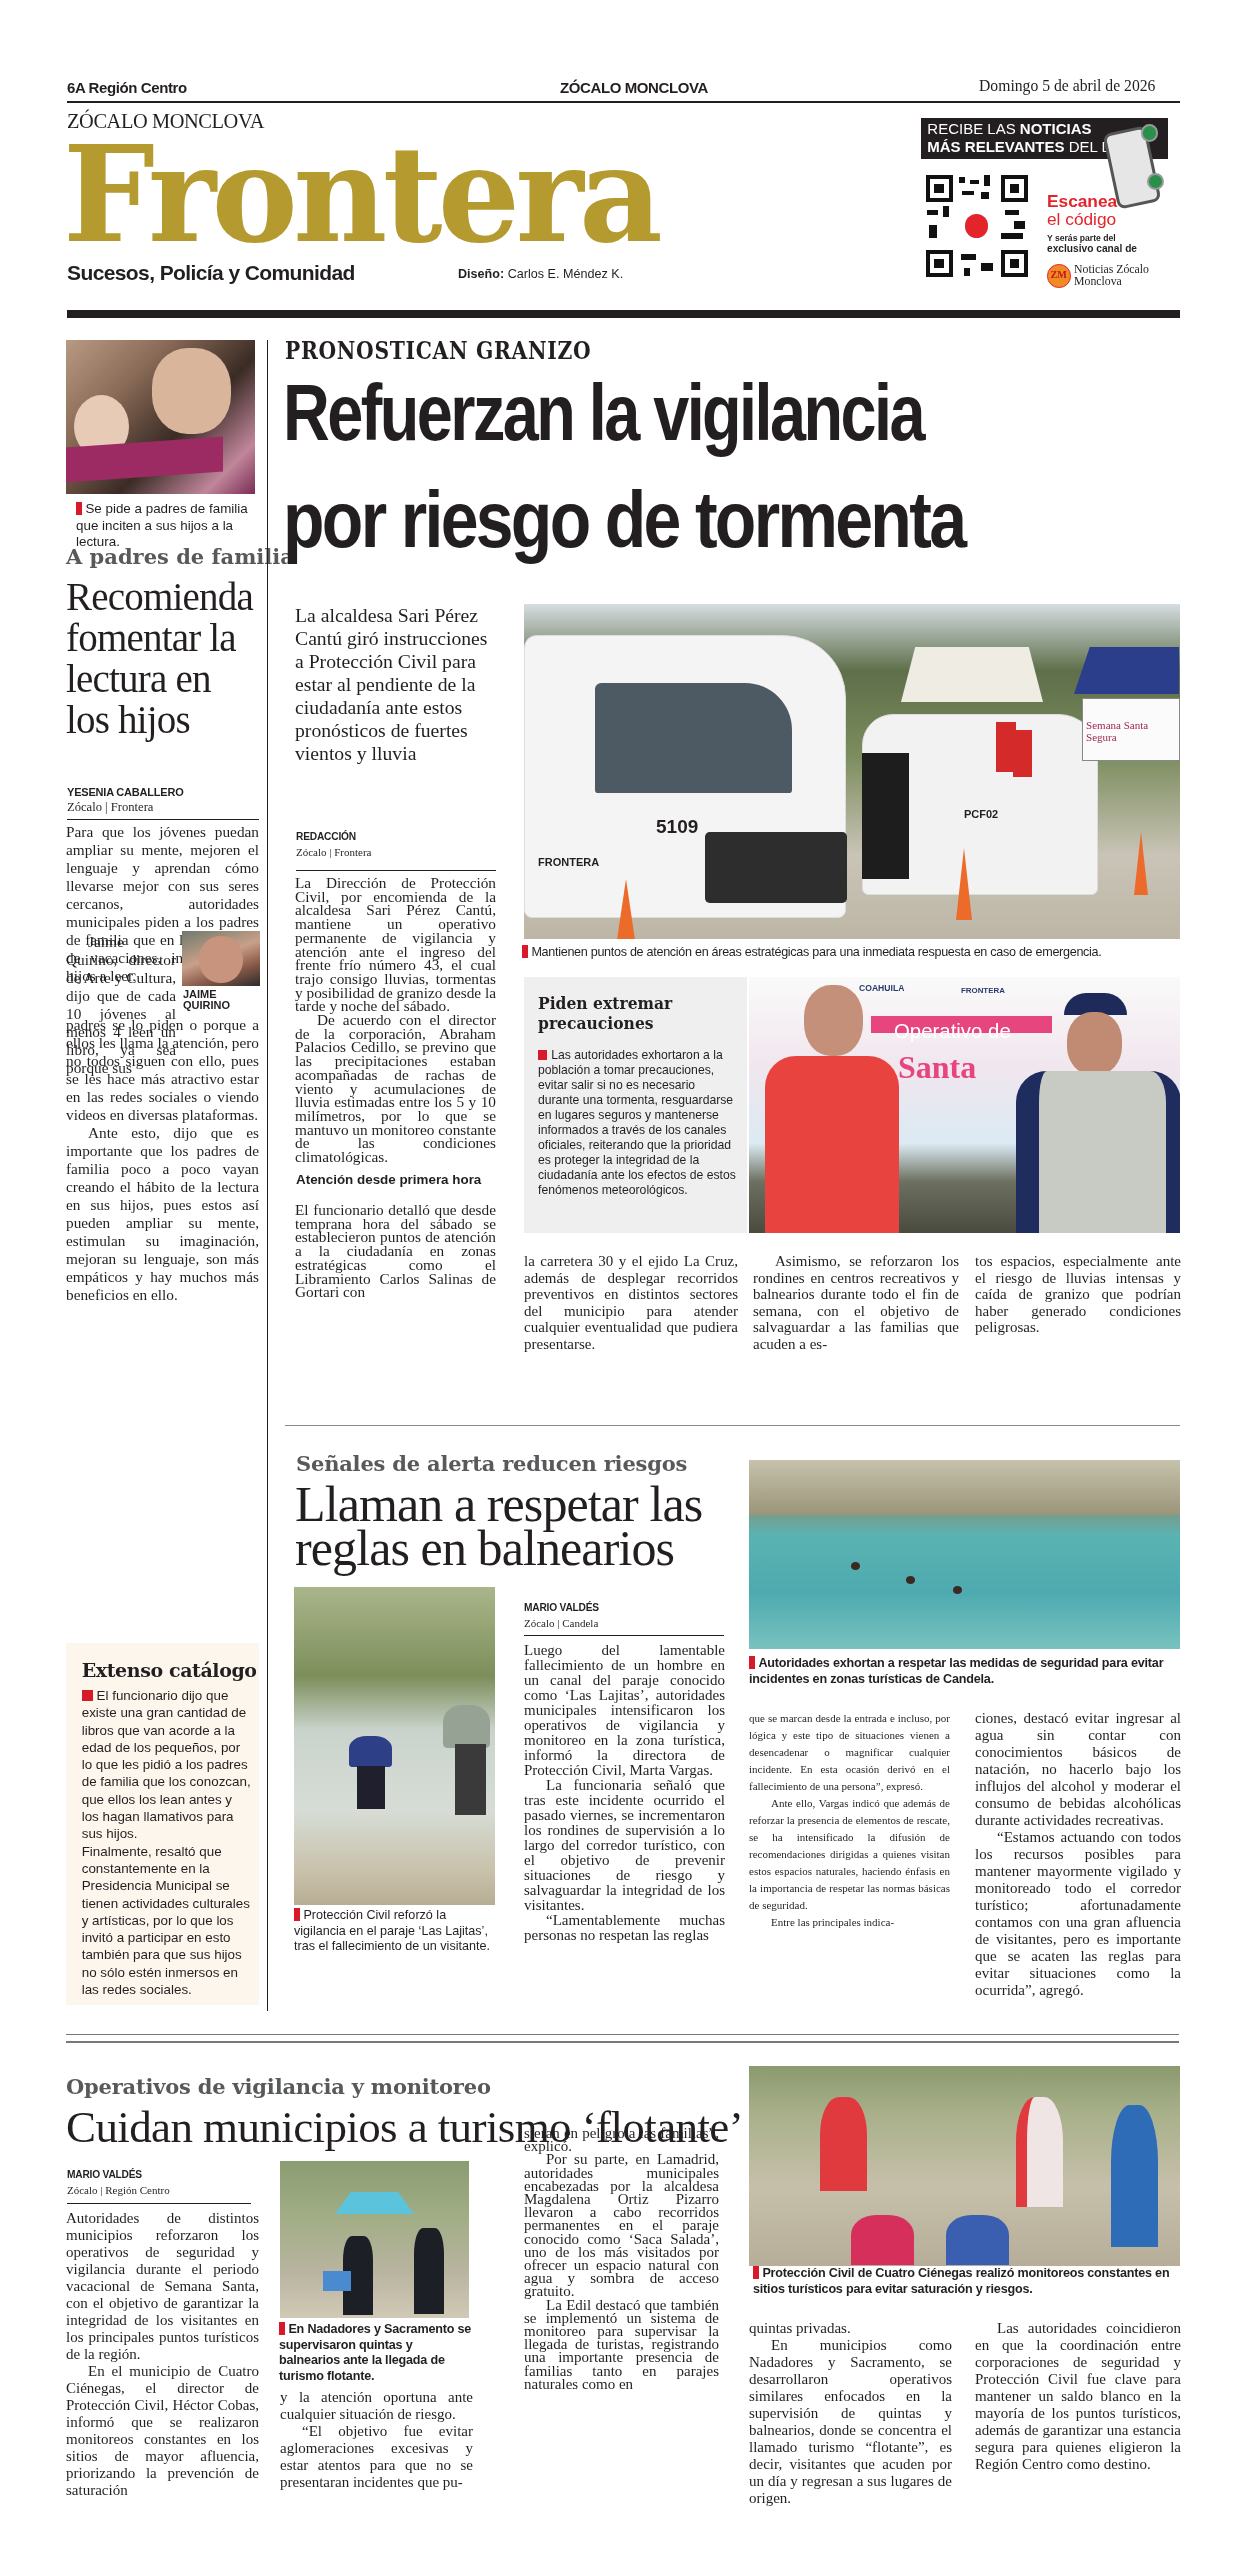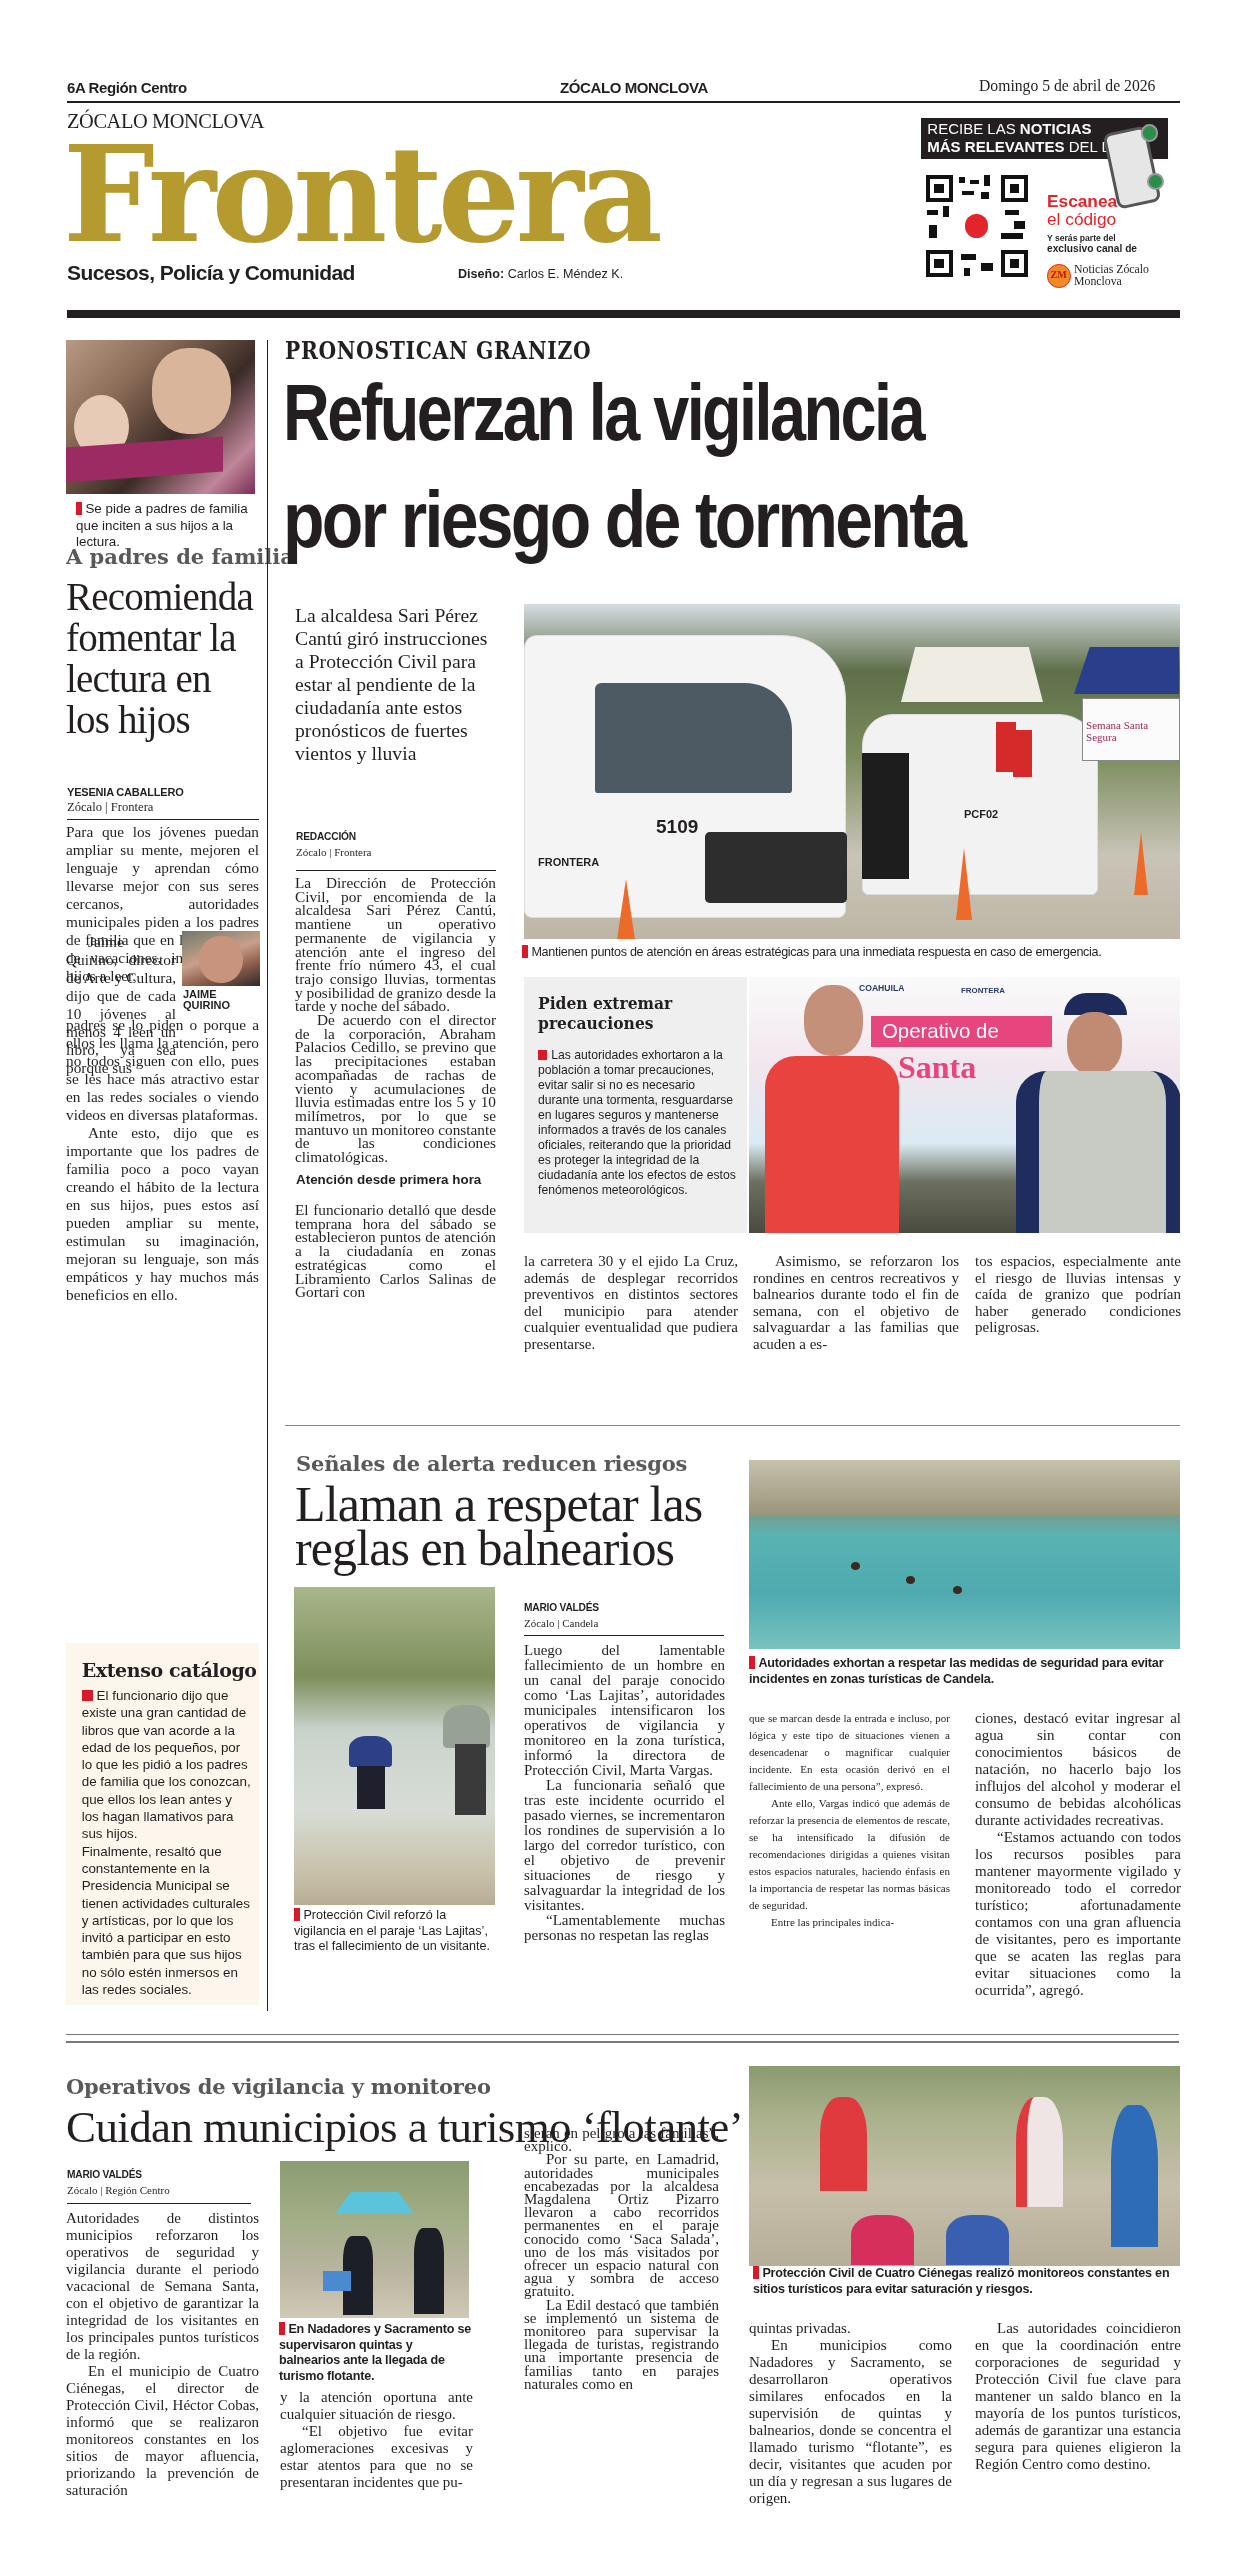--- a/index.html
+++ b/index.html
@@ -157,21 +157,21 @@
   <div class="abs" style="left:432px; top:244px; width:0; height:0; border-left:8.6px solid transparent; border-right:8.6px solid transparent; border-bottom:72px solid #ec6a2a;"></div>
   <div class="abs" style="left:610px; top:228px; width:0; height:0; border-left:7.9px solid transparent; border-right:7.9px solid transparent; border-bottom:63px solid #ec6a2a;"></div>
 </div>
 <div class="abs caption" style="left:522px; top:944px; font-size:12.6px; letter-spacing:-0.3px; white-space:nowrap;"><span class="mark"></span><span>Mantienen puntos de atención en áreas estratégicas para una inmediata respuesta en caso de emergencia.</span></div>
 
 <div class="abs" style="left:524px; top:977px; width:223px; height:256px; background:#efefef;">
   <div class="abs" style="left:14px; top:15.7px; width:189px; font-family:'DejaVu Serif',serif; font-weight:bold; font-size:17.3px; line-height:20.4px; transform:scaleX(0.9); transform-origin:left top;">Piden extremar precauciones</div>
   <div class="abs sans" style="left:14px; top:71px; width:198px; font-size:12.2px; line-height:15px;"><span class="mark" style="width:9.4px;height:9.4px;vertical-align:-0.8px;"></span><span>Las autoridades exhortaron a la población a tomar precauciones, evitar salir si no es necesario durante una tormenta, resguardarse en lugares seguros y mantenerse informados a través de los canales oficiales, reiterando que la prioridad es proteger la integridad de la ciudadanía ante los efectos de estos fenómenos meteorológicos.</span></div>
 </div>
 <div class="abs photo" style="left:749px; top:977px; width:431px; height:256px; background:linear-gradient(180deg,#fafafa 0%,#f1e6ee 35%,#dbeaf3 65%,#6c7060 80%,#4a4a3f 100%);">
-  <div class="abs sans" style="left:122px; top:39px; width:181px; height:31px; background:#e6457d; color:#fff; font-size:20.4px; line-height:31px; padding-left:11px;">Operativo de</div>
+  <div class="abs sans" style="left:122px; top:39px; width:181px; height:17px; background:#e6457d; color:#fff; font-size:20.4px; line-height:31px; padding-left:23px;">Operativo de</div>
   <div class="abs" style="left:149px; top:72px; font-family:'Liberation Serif',serif; font-weight:bold; font-size:32px; color:#e6457d;">Santa</div>
   <div class="abs sans" style="left:110px; top:6.3px; font-size:8.6px; font-weight:bold; color:#2a3a6a;">COAHUILA</div>
   <div class="abs sans" style="left:212px; top:9.4px; font-size:7.9px; font-weight:bold; color:#2a3a6a;">FRONTERA</div>
 
   <div class="abs" style="left:55px; top:7.9px; width:59px; height:71px; border-radius:45%; background:#c59079;"></div>
   <div class="abs" style="left:15.7px; top:79px; width:134px; height:178px; background:#e8433f; border-radius:31px 31px 0 0;"></div>
 
   <div class="abs" style="left:315px; top:15.7px; width:63px; height:22px; background:#1d2a5a; border-radius:23.6px 23.6px 0 0;"></div>
   <div class="abs" style="left:318px; top:35px; width:55px; height:63px; border-radius:45%; background:#c08a73;"></div>
   <div class="abs" style="left:267px; top:94px; width:165px; height:162px; background:#c8cbc4; border-radius:31px 31px 0 0; border-left:23.6px solid #1e2c5e; border-right:15.7px solid #1e2c5e;"></div>

